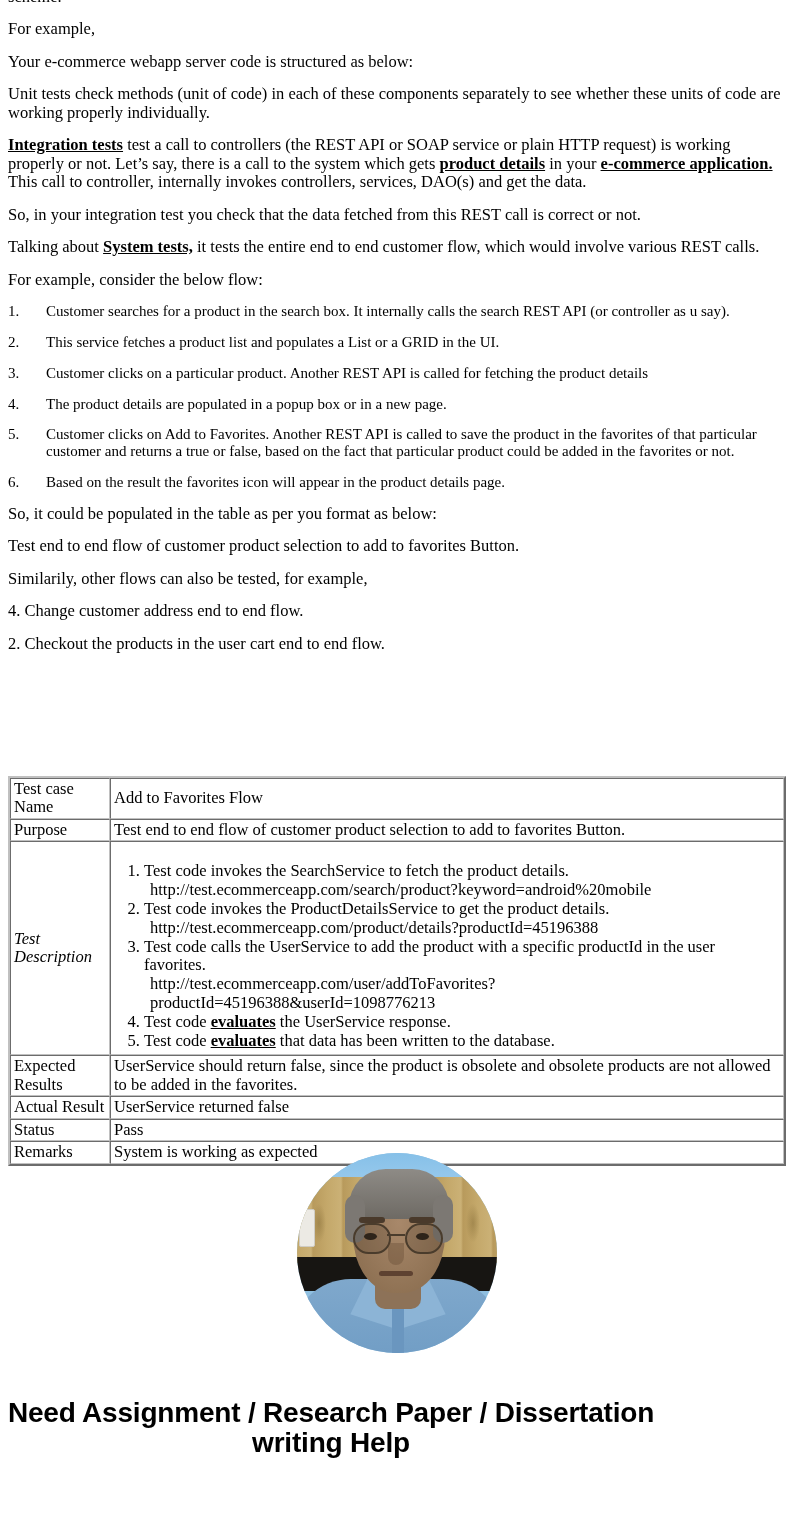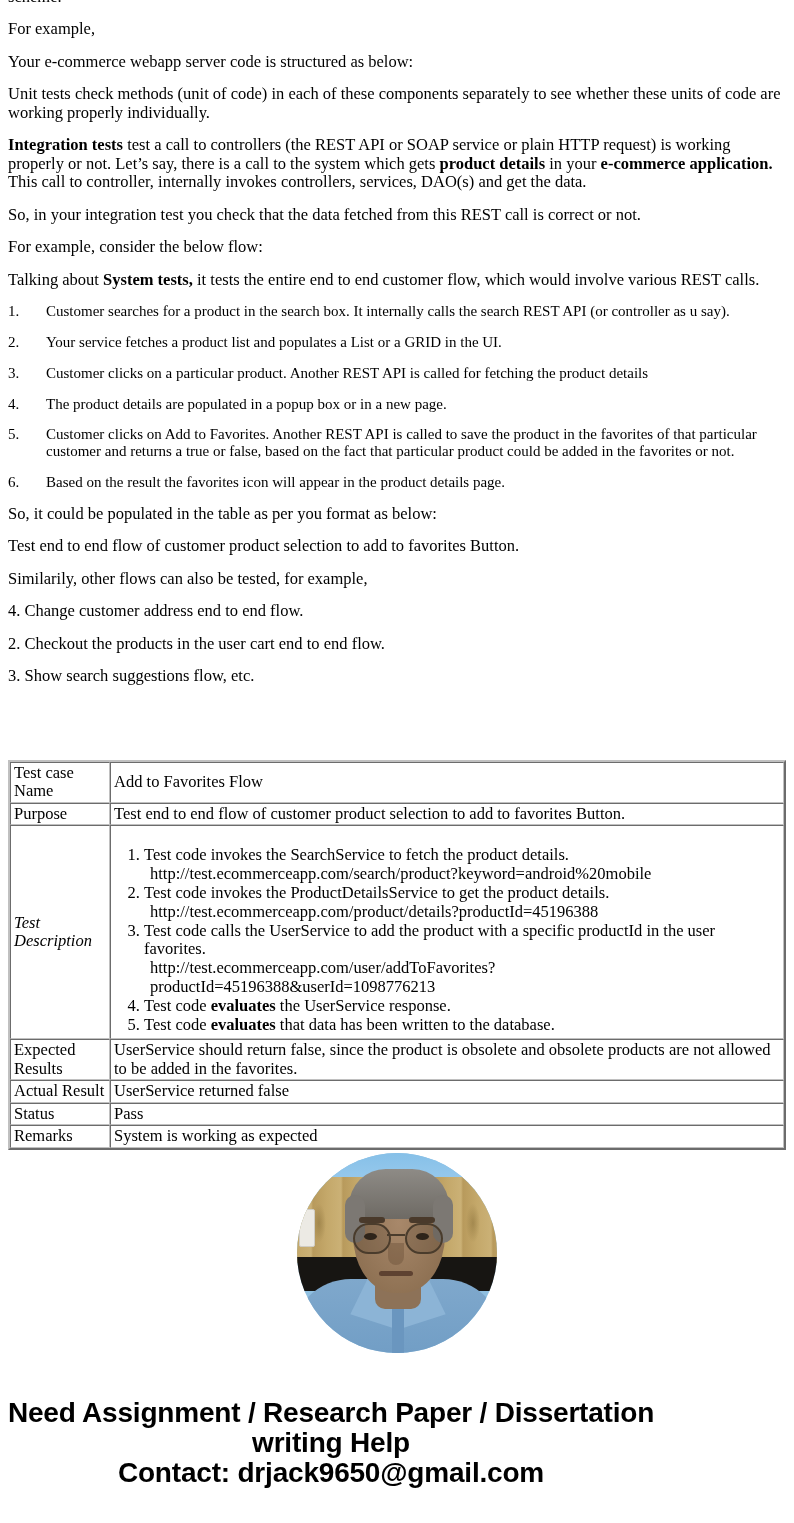--- a/index.html
+++ b/index.html
@@ -32,41 +32,41 @@
     box-sizing: border-box;
   }
 
   p.para {
     margin: 0 0 14px 0;
     font-size: 16.5px;
     line-height: 1.12;
     text-align: left;
   }
 
-  b, strong { font-weight: bold; }
+  b, strong { font-weight: bold; text-decoration: underline; }
 
   
   p.numpara {
     margin: 0 0 14px 0;
     font-size: 15px;
     line-height: 1.12;
     padding-left: 38px;
     text-indent: -38px;
   }
   p.numpara .num {
     display: inline-block;
     width: 38px;
     text-indent: 0;
   }
 
   
   .tc-table {
     position: absolute;
     left: 8px;
-    top: 760px;
+    top: 776px;
     width: 778px;
     border-collapse: separate;
     border-spacing: 0;
     border: 2px outset #c0c0c0;
     background: #ffffff;
     font-size: 16.5px;
     line-height: 1.12;
   }
   .tc-table td {
     border: 1px inset #c0c0c0;
@@ -292,37 +292,36 @@
     <p class="para">For example,</p>
 
     <p class="para">Your e-commerce webapp server code is structured as below:</p>
 
     <p class="para">Unit tests check methods (unit of code) in each of these components separately to see whether these units of code are working properly individually.</p>
 
     <p class="para"><b>Integration tests</b><span> test a call to controllers (the REST API or SOAP service or plain HTTP request) is working properly or not. Let’s say, there is a call to the system which gets </span><b>product details</b><span> in your </span><b>e-commerce application.</b><span> This call to controller, internally invokes controllers, services, DAO(s) and get the data.</span></p>
 
     <p class="para">So, in your integration test you check that the data fetched from this REST call is correct or not.</p>
 
+    <p class="para"><span>Talking about </span><b>System tests,</b><span> it tests the entire end to end customer flow, which would involve various REST calls.</span></p>
+
     <p class="para">For example, consider the below flow:</p>
 
-    <p class="para"><span>Talking about </span><b>System tests,</b><span> it tests the entire end to end customer flow, which would involve various REST calls.</span></p>
-
     <p class="numpara"><span class="num">1.</span><span>Customer searches for a product in the search box. It internally calls the search REST API (or controller as u say).</span></p>
-    <p class="numpara"><span class="num">2.</span><span>Your service fetches a product list and populates a List or a GRID in the UI.</span></p>
+    <p class="numpara"><span class="num">2.</span><span>This service fetches a product list and populates a List or a GRID in the UI.</span></p>
     <p class="numpara"><span class="num">3.</span><span>Customer clicks on a particular product. Another REST API is called for fetching the product details</span></p>
     <p class="numpara"><span class="num">4.</span><span>The product details are populated in a popup box or in a new page.</span></p>
     <p class="numpara"><span class="num">5.</span><span>Customer clicks on Add to Favorites. Another REST API is called to save the product in the favorites of that particular customer and returns a true or false, based on the fact that particular product could be added in the favorites or not.</span></p>
     <p class="numpara"><span class="num">6.</span><span>Based on the result the favorites icon will appear in the product details page.</span></p>
 
     <p class="para">So, it could be populated in the table as per you format as below:</p>
     <p class="para">Test end to end flow of customer product selection to add to favorites Button.</p>
     <p class="para">Similarily, other flows can also be tested, for example,</p>
     <p class="para">4. Change customer address end to end flow.</p>
     <p class="para">2. Checkout the products in the user cart end to end flow.</p>
-    <p class="para">3. Show search suggestions flow, etc.</p>
 
   </div>
 
   <table class="tc-table">
     <tbody>
       <tr>
         <td class="label">Test case Name</td>
         <td class="value">Add to Favorites Flow</td>
       </tr>
       <tr>
@@ -396,16 +395,15 @@
       <div class="p-eyeL"></div>
       <div class="p-eyeR"></div>
       <div class="p-nose"></div>
       <div class="p-mouth"></div>
     </div>
   </div>
 
   <div class="footer">
     <span>Need Assignment / Research Paper / Dissertation</span>
     <span class="line2">writing Help</span>
-    <span class="line3">Contact: drjack9650@gmail.com</span>
   </div>
 
 </div>
 
 </body></html>

